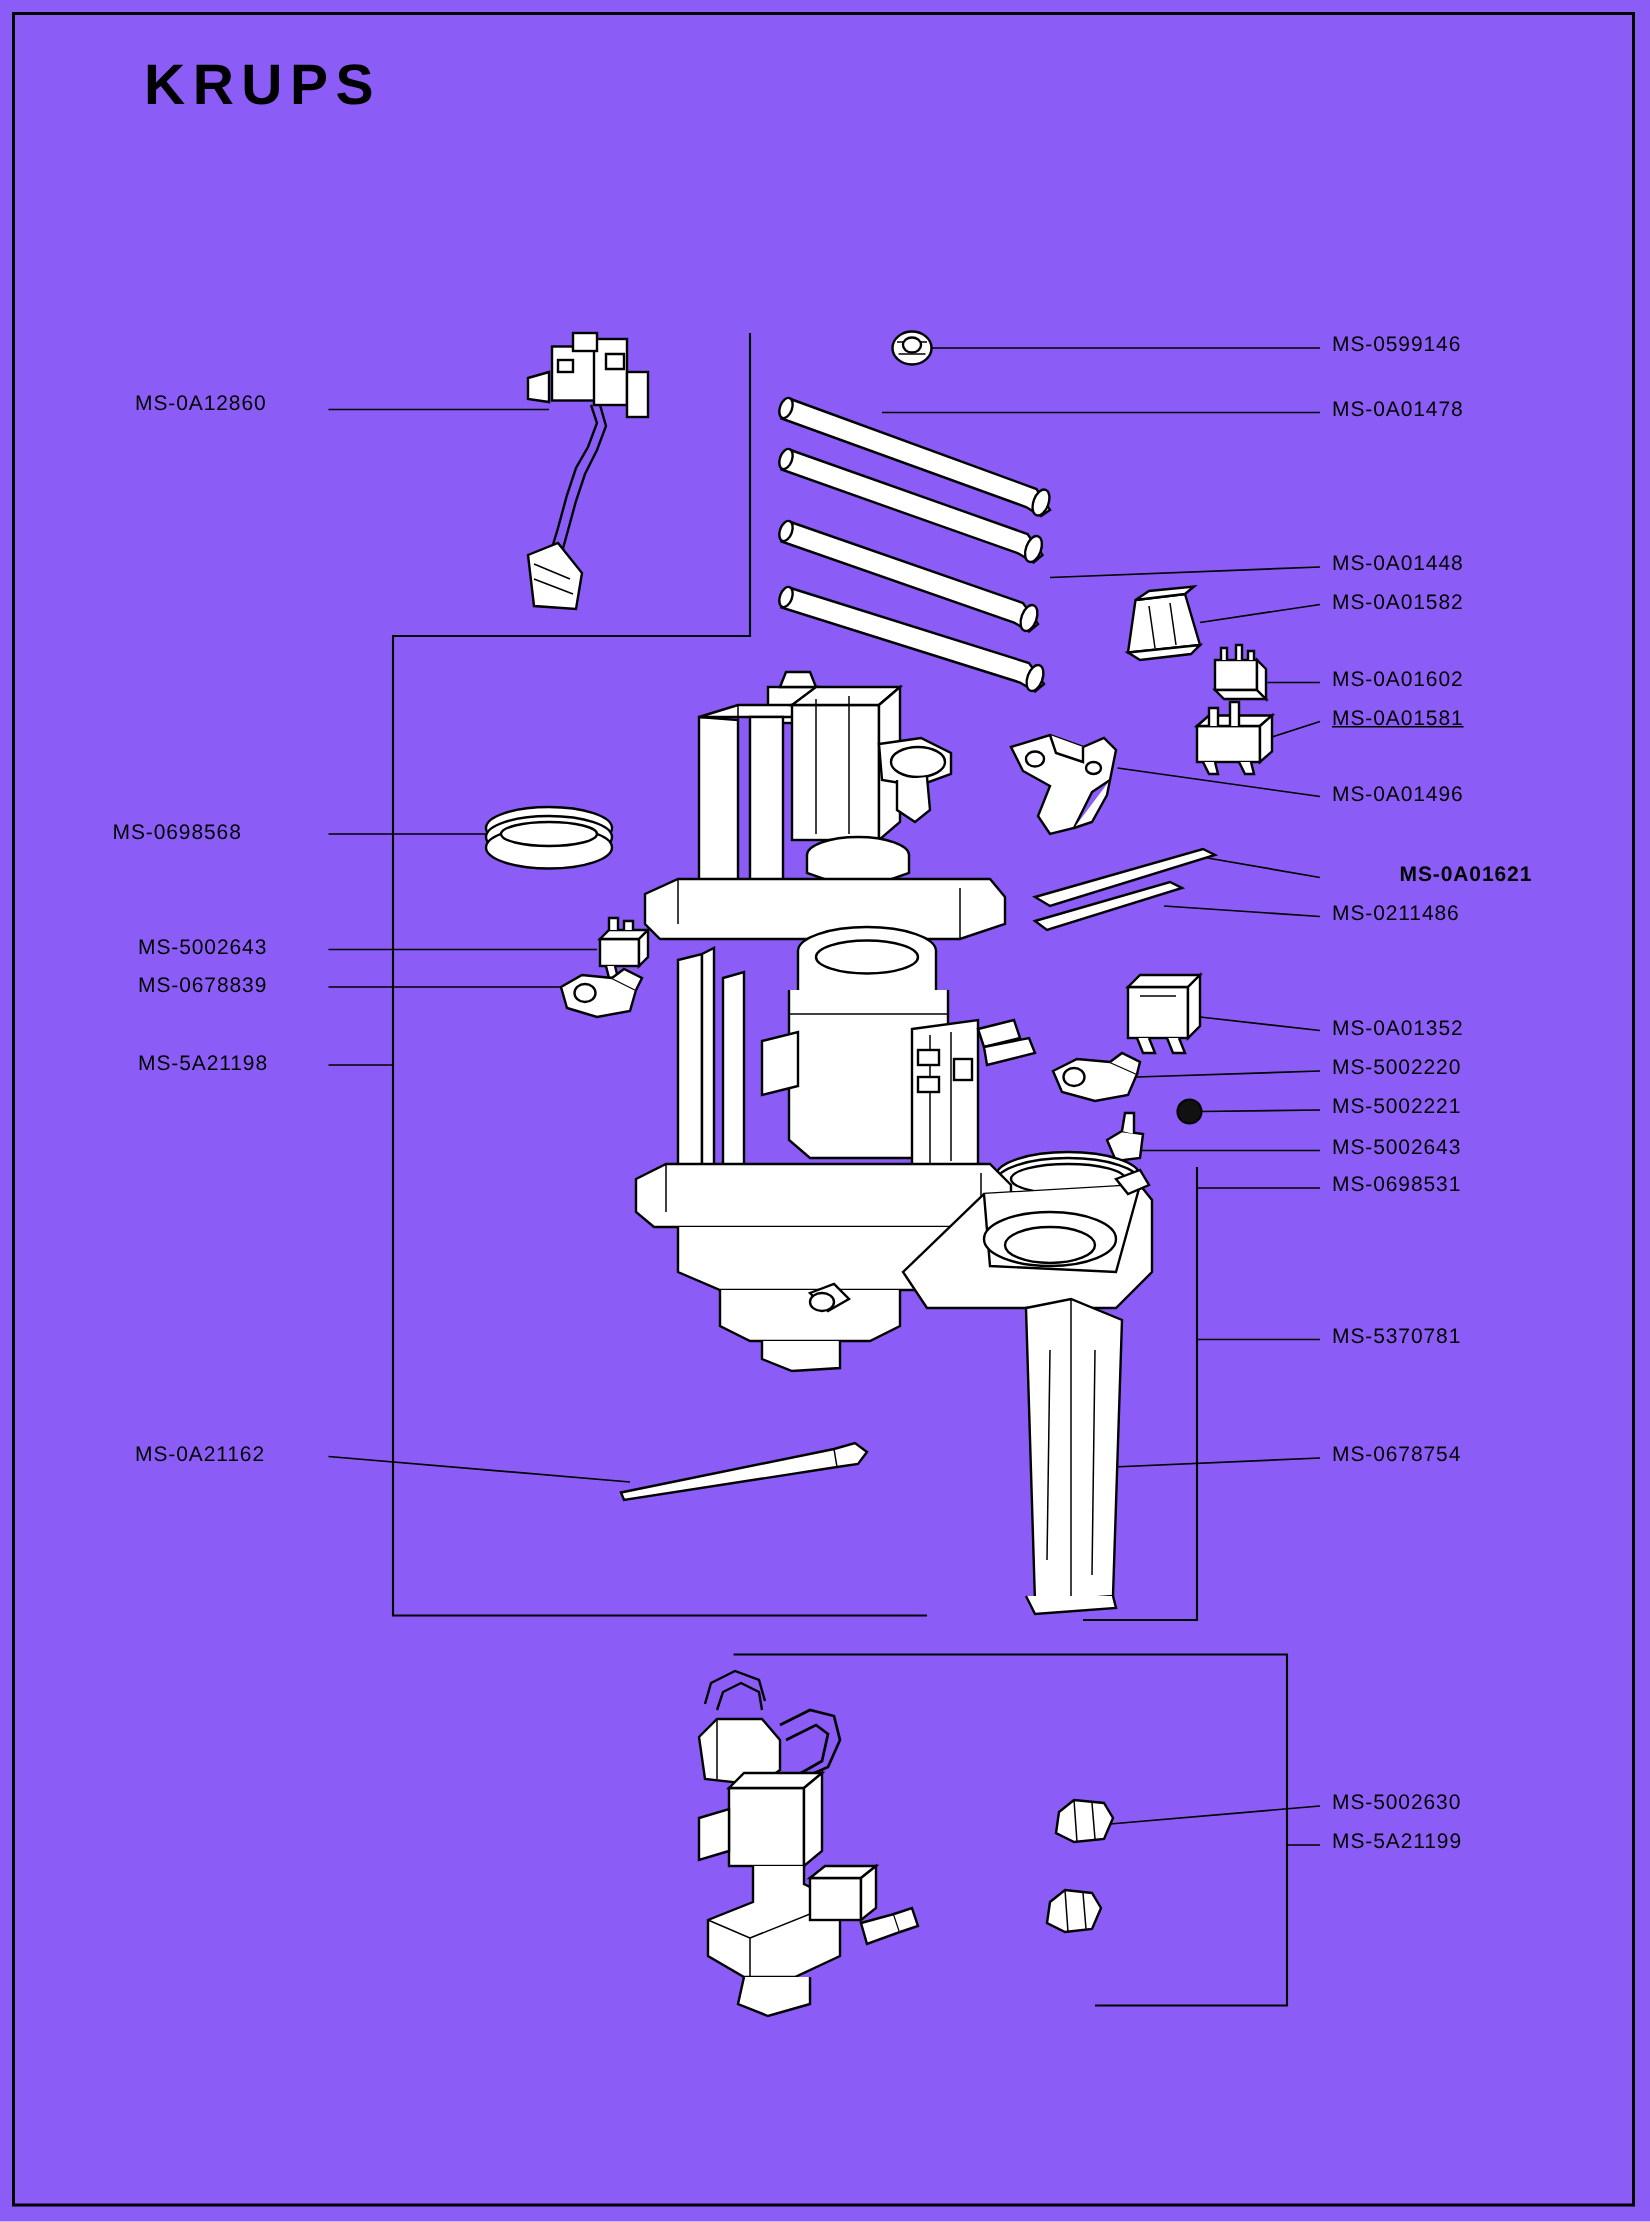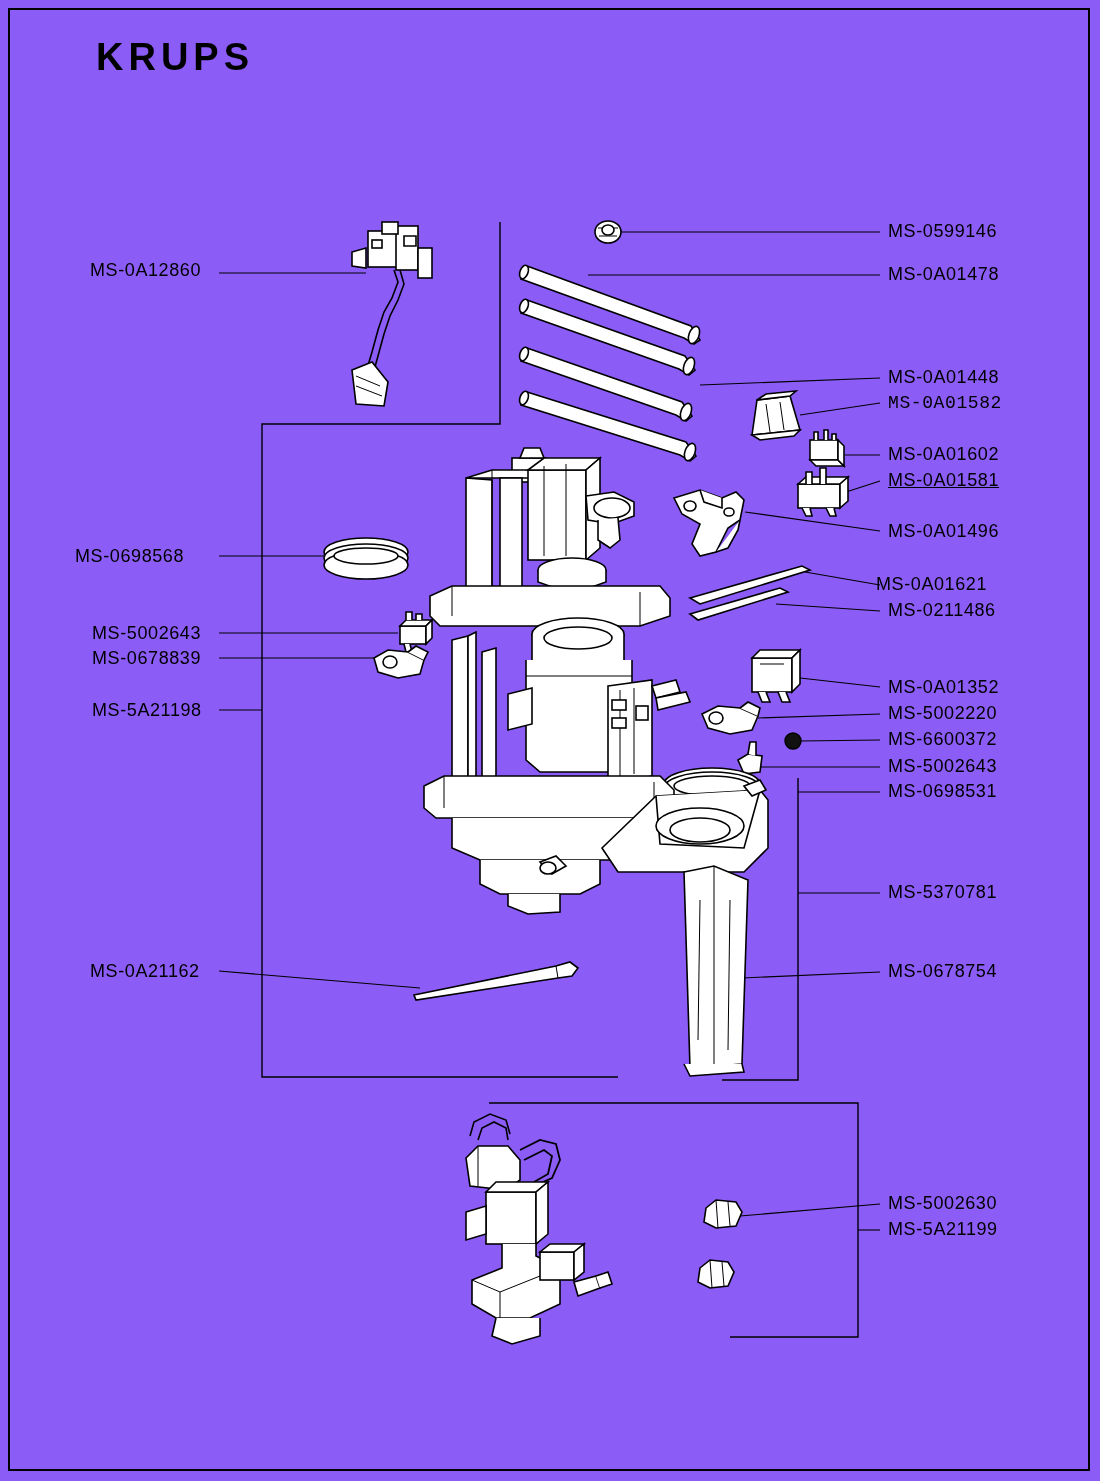--- a/index.html
+++ b/index.html
@@ -40,21 +40,21 @@
   .model {
     position: absolute;
     left: 338px;
     top: 126px;
     font-size: 29px;
     font-weight: bold;
     letter-spacing: 0.5px;
   }
   .label {
     position: absolute;
-    font-size: 18px;
+    font-size: 14px;
     letter-spacing: 0.6px;
     white-space: nowrap;
     font-family: "Liberation Sans", sans-serif;
   }
   .lbl-right { text-align: left; }
   .lbl-left { text-align: right; }
   svg.art {
     position: absolute;
     left: 0;
     top: 0;
@@ -355,29 +355,29 @@
   <div class="label lbl-left" style="left:90px; top:260px;">MS-0A12860</div>
   <div class="label lbl-left" style="left:75px; top:546px;">MS-0698568</div>
   <div class="label lbl-left" style="left:92px; top:623px;">MS-5002643</div>
   <div class="label lbl-left" style="left:92px; top:648px;">MS-0678839</div>
   <div class="label lbl-left" style="left:92px; top:700px;">MS-5A21198</div>
   <div class="label lbl-left" style="left:90px; top:961px;">MS-0A21162</div>
 
   <div class="label lbl-right" style="left:888px; top:221px;">MS-0599146</div>
   <div class="label lbl-right" style="left:888px; top:264px;">MS-0A01478</div>
   <div class="label lbl-right" style="left:888px; top:367px;">MS-0A01448</div>
-  <div class="label lbl-right" style="left:888px; top:393px;font-family:Liberation Mono, monospace;">MS-0A01582</div>
+  <div class="label lbl-right" style="left:888px; top:393px;">MS-0A01582</div>
   <div class="label lbl-right" style="left:888px; top:444px;">MS-0A01602</div>
   <div class="label lbl-right" style="left:888px; top:470px;text-decoration:underline;">MS-0A01581</div>
   <div class="label lbl-right" style="left:888px; top:521px;">MS-0A01496</div>
-  <div class="label lbl-right" style="left:876px; top:574px;">MS-0A01621</div>
+  <div class="label lbl-right" style="left:933px; top:574px;font-weight:bold;">MS-0A01621</div>
   <div class="label lbl-right" style="left:888px; top:600px;">MS-0211486</div>
   <div class="label lbl-right" style="left:888px; top:677px;">MS-0A01352</div>
   <div class="label lbl-right" style="left:888px; top:703px;">MS-5002220</div>
-  <div class="label lbl-right" style="left:888px; top:729px;">MS-6600372</div>
+  <div class="label lbl-right" style="left:888px; top:729px;">MS-5002221</div>
   <div class="label lbl-right" style="left:888px; top:756px;">MS-5002643</div>
   <div class="label lbl-right" style="left:888px; top:781px;text-align:center;">MS-0698531</div>
   <div class="label lbl-right" style="left:888px; top:882px;">MS-5370781</div>
   <div class="label lbl-right" style="left:888px; top:961px;">MS-0678754</div>
   <div class="label lbl-right" style="left:888px; top:1193px;">MS-5002630</div>
   <div class="label lbl-right" style="left:888px; top:1219px;">MS-5A21199</div>
 
 </div>
 
 </body></html>

